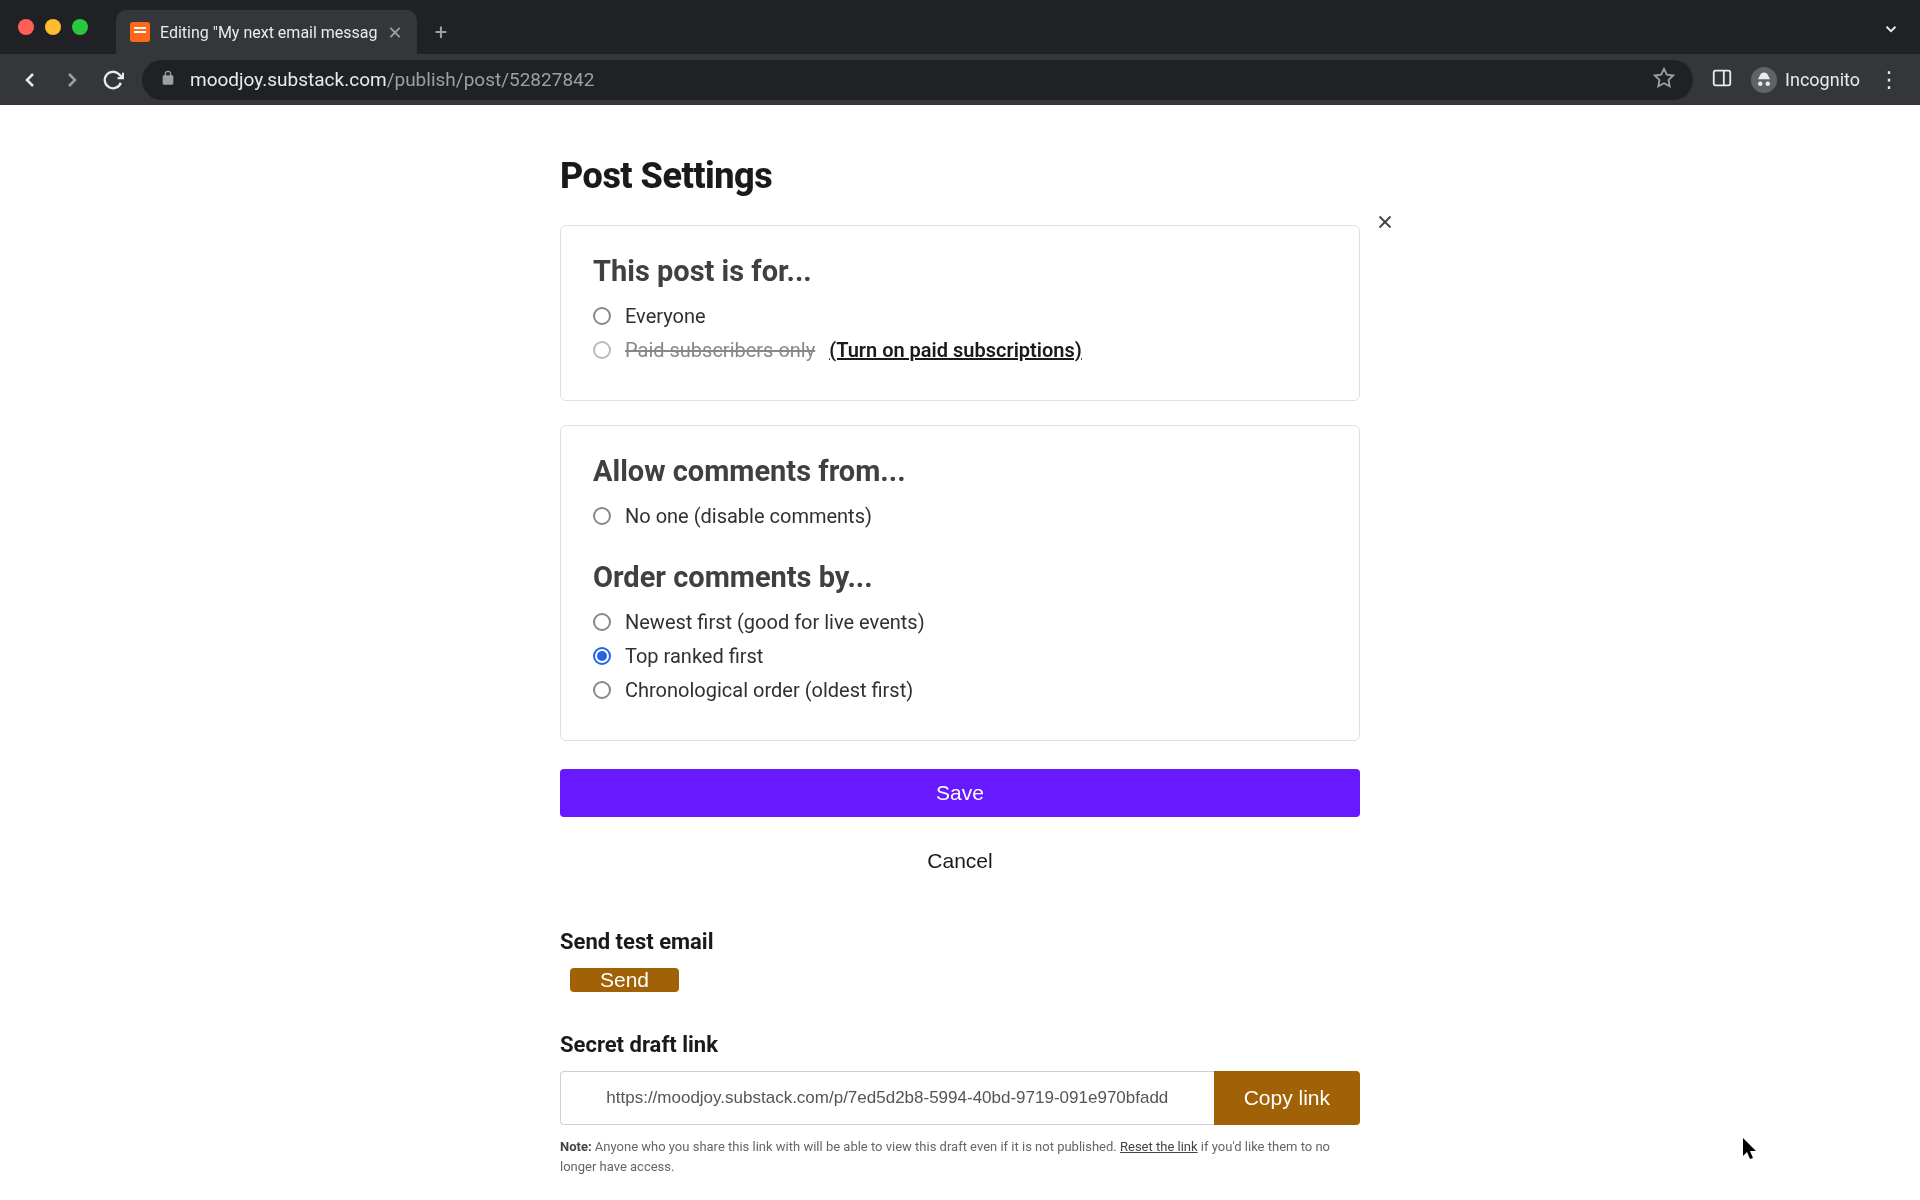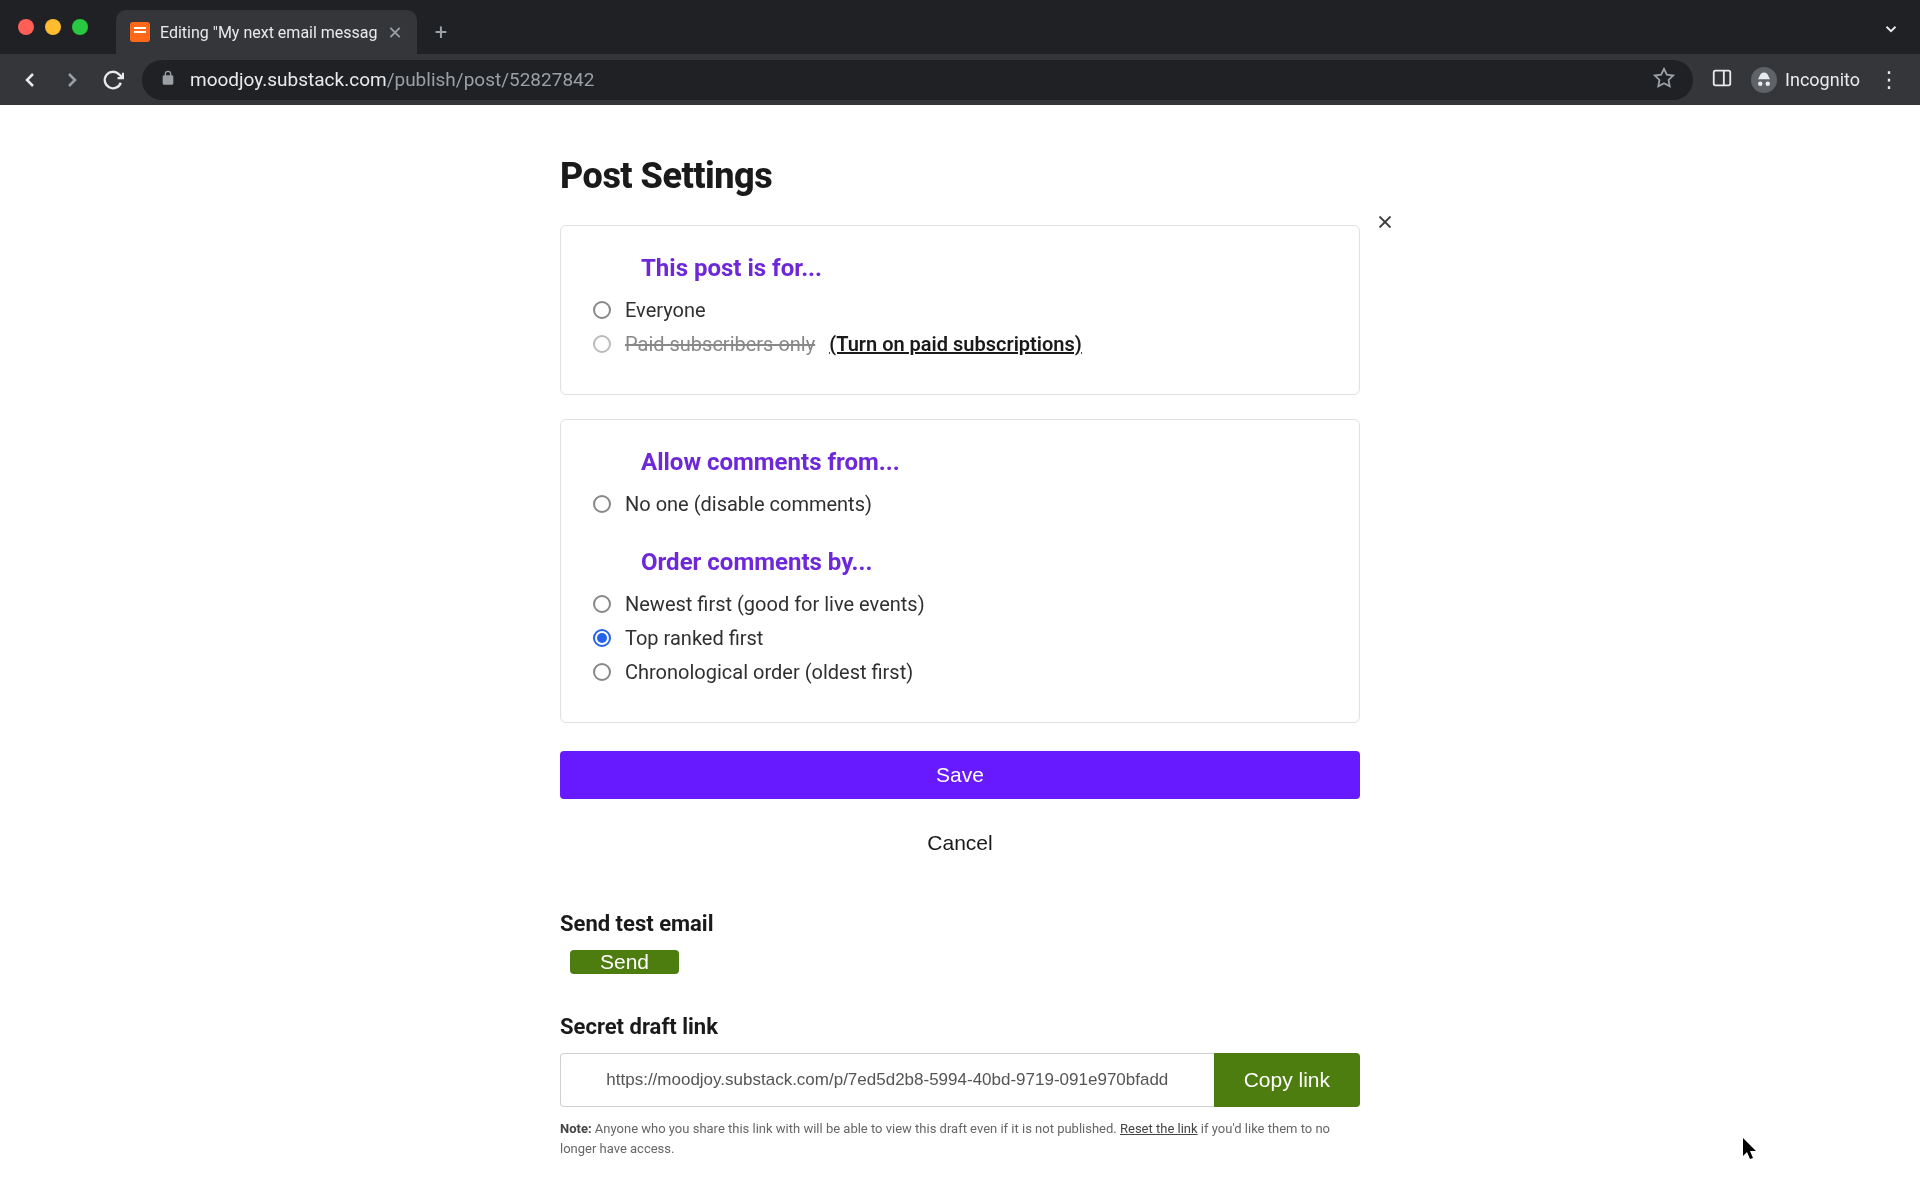--- a/index.html
+++ b/index.html
@@ -100,21 +100,21 @@
 }
 .close-card {
   position: absolute;
   right: -44px;
   top: -22px;
   width: 36px; height: 36px;
   display: flex; align-items: center; justify-content: center;
   color: #404040;
   cursor: pointer;
 }
-.section-heading { font-size: 24px; font-weight: 700; color: #6d28d9; margin-bottom: 16px; margin-left: 48px; }
+.section-heading { font-size: 29px; font-weight: 700; color: #404040; margin-bottom: 16px; }
 .radio-row { display: flex; align-items: center; gap: 14px; margin-bottom: 10px; }
 .radio {
   width: 18px; height: 18px; border: 2px solid #888; border-radius: 50%;
   display: inline-flex; align-items: center; justify-content: center; flex-shrink:0;
 }
 .radio.selected { border-color: #2563eb; }
 .radio.selected::after { content: ""; width: 10px; height: 10px; background: #2563eb; border-radius: 50%; }
 .radio.disabled { border-color: #bbb; }
 .radio-label { font-size: 20px; color: #303030; }
 .radio-label.struck { text-decoration: line-through; color: #888; }
@@ -142,21 +142,21 @@
 .input-row { display: flex; gap: 0; margin-bottom: 40px; }
 .text-input {
   flex: 1;
   border: 1px solid #d0d0d0;
   border-radius: 4px;
   padding: 16px 16px;
   font-size: 20px;
   color: #303030;
 }
 .btn-action {
-  background: #4d7c0f;
+  background: #a16207;
   color: #fff;
   border: none;
   font-size: 21px;
   padding: 0 30px;
   border-radius: 4px;
   margin-left: 10px;
   cursor: pointer;
 }
 .btn-action.tight { margin-left: 0; border-radius: 0 4px 4px 0; }
 .text-input.tight { border-radius: 4px 0 0 4px; border-right: none; font-size: 17px; color: #555; text-align: center; }

